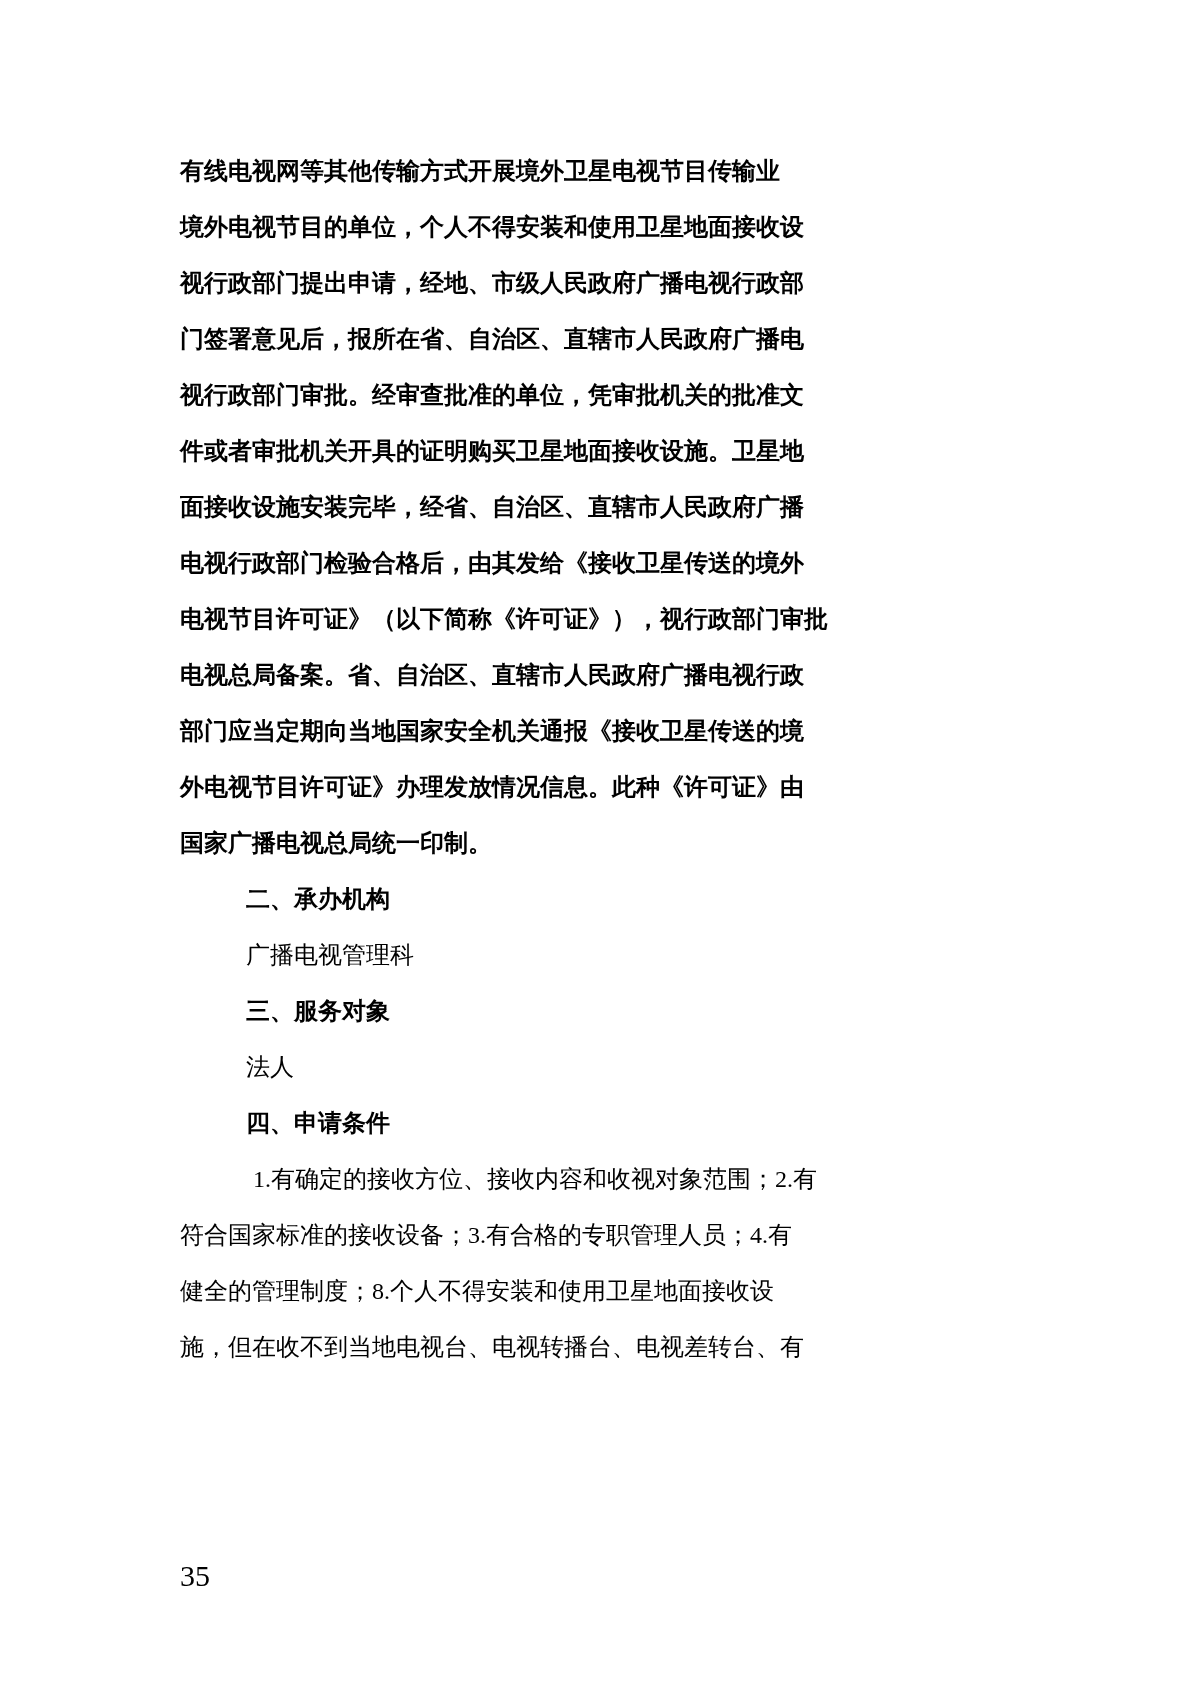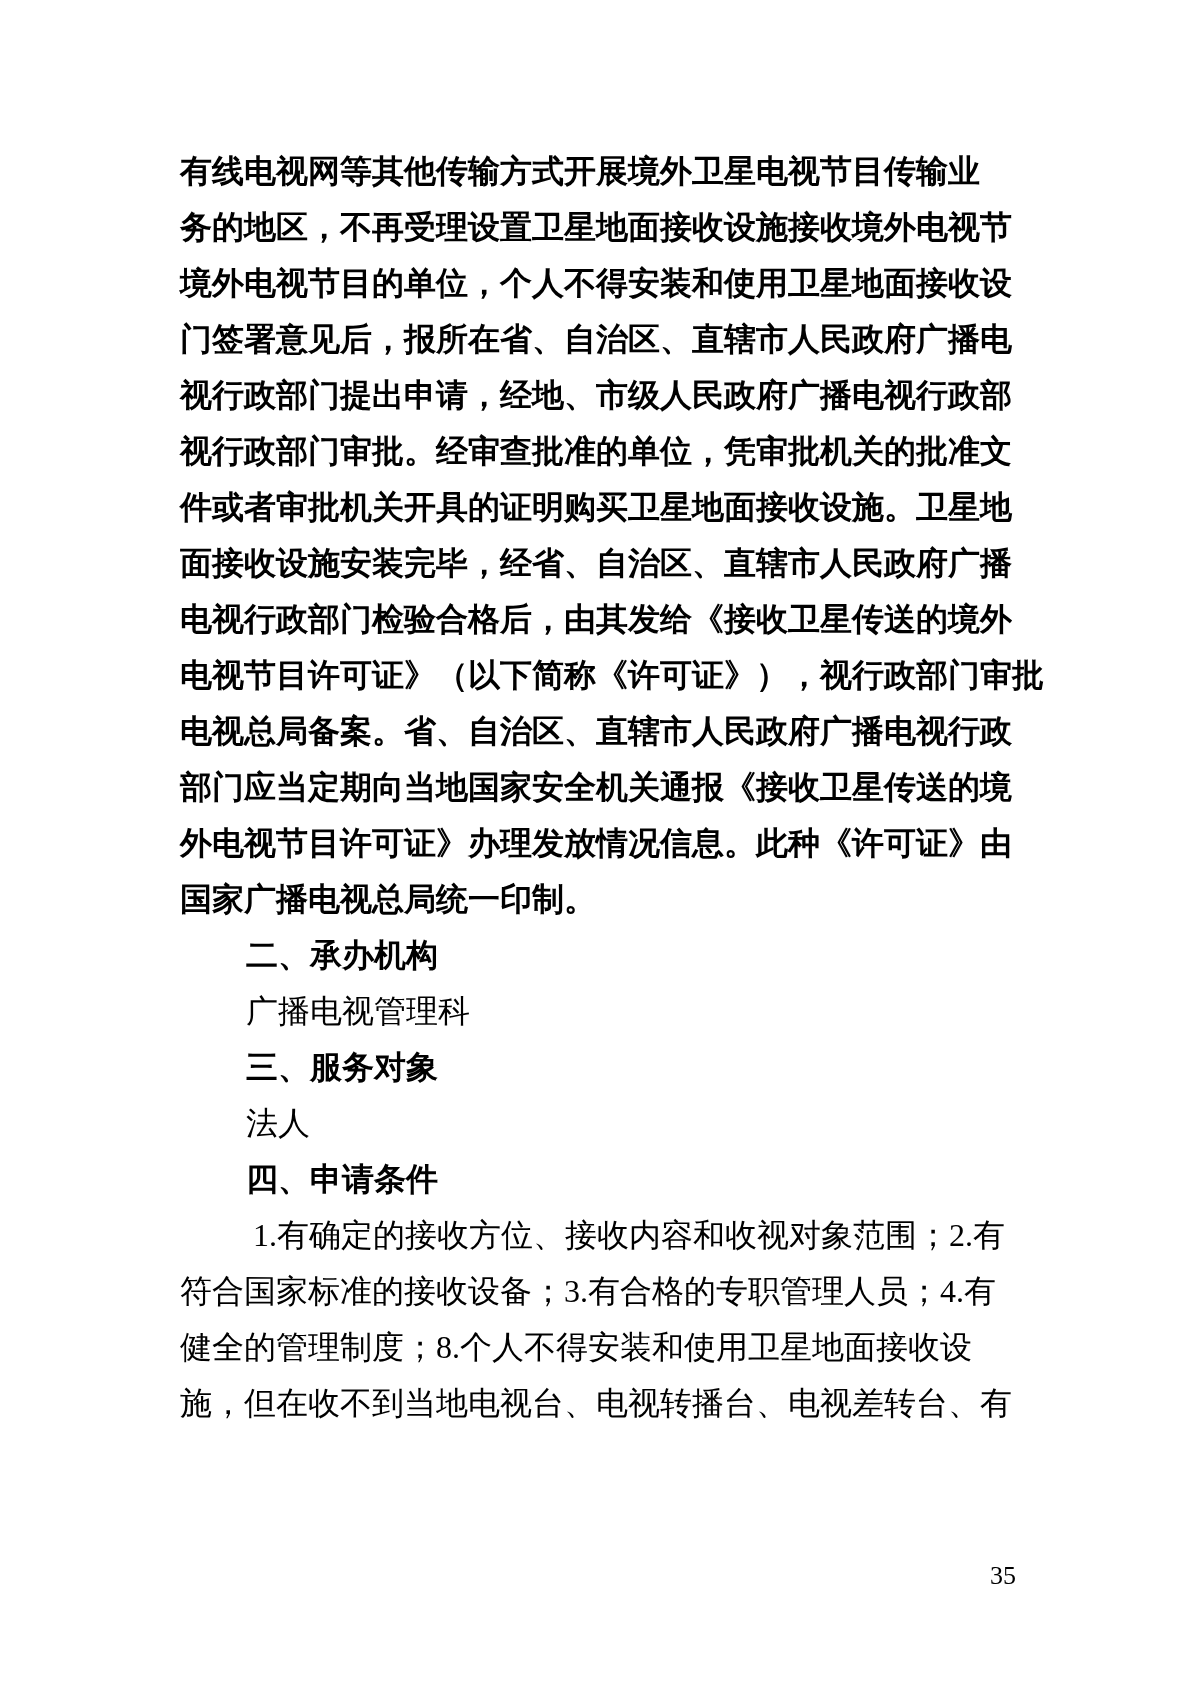--- a/index.html
+++ b/index.html
@@ -14,21 +14,21 @@
     background: #ffffff;
     overflow: hidden;
   }
   .content {
     position: absolute;
     left: 180px;
     top: 143px;
     width: 836px;
   }
   .line {
-    font-size: 32px;
+    font-size: 24px;
     line-height: 56px;
     height: 56px;
     white-space: nowrap;
     color: #000000;
   }
   .hei {
     font-family: "Liberation Sans", sans-serif;
     font-weight: bold;
   }
   .heading {
@@ -43,37 +43,36 @@
     padding-left: 66px;
   }
   .indent-list {
     padding-left: 73px;
   }
   .footer {
     position: absolute;
     left: 180px;
     top: 1556px;
     width: 836px;
-    text-align: right;
+    text-align: left;
     font-family: "Liberation Serif", serif;
-    font-size: 26px;
+    font-size: 30px;
     line-height: 40px;
     color: #000000;
   }
 </style>
 </head>
 <body>
 
 <div class="page">
   <div class="content">
     <div class="line hei">有线电视网等其他传输方式开展境外卫星电视节目传输业</div>
-    <div class="line hei">务的地区，不再受理设置卫星地面接收设施接收境外电视节</div>
     <div class="line hei">境外电视节目的单位，个人不得安装和使用卫星地面接收设</div>
+    <div class="line hei">视行政部门提出申请，经地、市级人民政府广播电视行政部</div>
     <div class="line hei">门签署意见后，报所在省、自治区、直辖市人民政府广播电</div>
-    <div class="line hei">视行政部门提出申请，经地、市级人民政府广播电视行政部</div>
     <div class="line hei">视行政部门审批。经审查批准的单位，凭审批机关的批准文</div>
     <div class="line hei">件或者审批机关开具的证明购买卫星地面接收设施。卫星地</div>
     <div class="line hei">面接收设施安装完毕，经省、自治区、直辖市人民政府广播</div>
     <div class="line hei">电视行政部门检验合格后，由其发给《接收卫星传送的境外</div>
     <div class="line hei">电视节目许可证》（以下简称《许可证》），视行政部门审批</div>
     <div class="line hei">电视总局备案。省、自治区、直辖市人民政府广播电视行政</div>
     <div class="line hei">部门应当定期向当地国家安全机关通报《接收卫星传送的境</div>
     <div class="line hei">外电视节目许可证》办理发放情况信息。此种《许可证》由</div>
     <div class="line hei">国家广播电视总局统一印制。</div>
     <div class="line heading indent2">二、承办机构</div>

